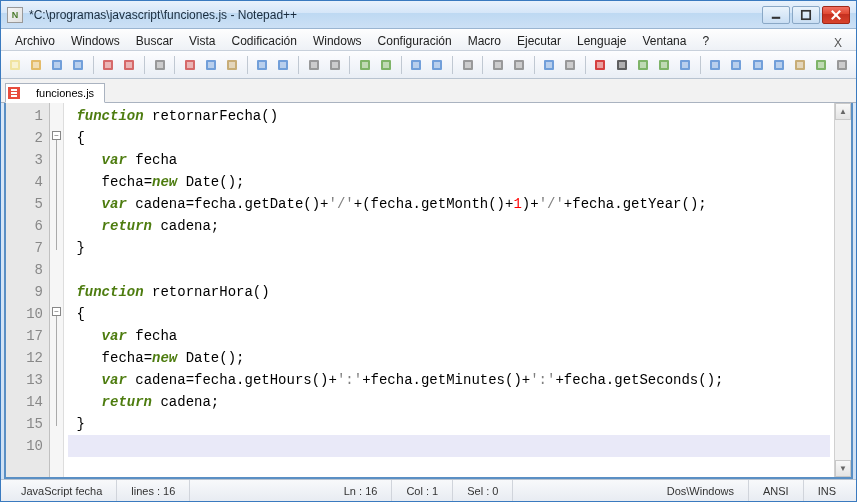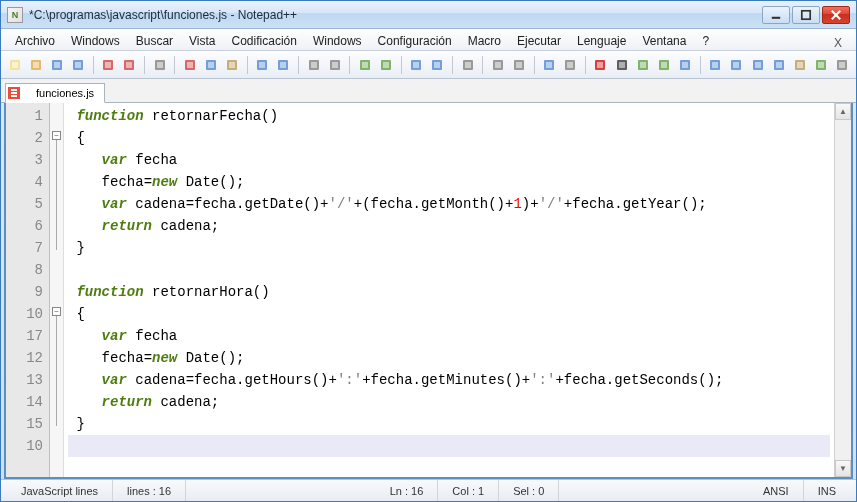--- a/index.html
+++ b/index.html
@@ -478,24 +478,25 @@
       </div>
     <div class="code" id="code"><div class="line"> <span class="kw">function</span> <span class="id">retornarFecha</span><span class="op">()</span></div><div class="line"> <span class="op">{</span></div><div class="line">    <span class="kw">var</span> <span class="id">fecha</span></div><div class="line">    <span class="id">fecha</span><span class="op">=</span><span class="kw">new</span> <span class="id">Date</span><span class="op">();</span></div><div class="line">    <span class="kw">var</span> <span class="id">cadena</span><span class="op">=</span><span class="id">fecha</span><span class="op">.</span><span class="id">getDate</span><span class="op">()+</span><span class="str">'/'</span><span class="op">+(</span><span class="id">fecha</span><span class="op">.</span><span class="id">getMonth</span><span class="op">()+</span><span class="num">1</span><span class="op">)+</span><span class="str">'/'</span><span class="op">+</span><span class="id">fecha</span><span class="op">.</span><span class="id">getYear</span><span class="op">();</span></div><div class="line">    <span class="kw">return</span> <span class="id">cadena</span><span class="op">;</span></div><div class="line"> <span class="op">}</span></div><div class="line"> </div><div class="line"> <span class="kw">function</span> <span class="id">retornarHora</span><span class="op">()</span></div><div class="line"> <span class="op">{</span></div><div class="line">    <span class="kw">var</span> <span class="id">fecha</span></div><div class="line">    <span class="id">fecha</span><span class="op">=</span><span class="kw">new</span> <span class="id">Date</span><span class="op">();</span></div><div class="line">    <span class="kw">var</span> <span class="id">cadena</span><span class="op">=</span><span class="id">fecha</span><span class="op">.</span><span class="id">getHours</span><span class="op">()+</span><span class="str">':'</span><span class="op">+</span><span class="id">fecha</span><span class="op">.</span><span class="id">getMinutes</span><span class="op">()+</span><span class="str">':'</span><span class="op">+</span><span class="id">fecha</span><span class="op">.</span><span class="id">getSeconds</span><span class="op">();</span></div><div class="line">    <span class="kw">return</span> <span class="id">cadena</span><span class="op">;</span></div><div class="line"> <span class="op">}</span></div><div class="line hl-line"> </div></div>
     <div class="scrollbar-v">
       <div class="sb-btn">▲</div>
       <div class="sb-track"></div>
       <div class="sb-btn">▼</div>
     </div>
   </div>
 
   <div class="statusbar">
-    <div class="status-cell">JavaScript lines</div>
+    <div class="status-cell">JavaScript fecha</div>
     <div class="status-cell">lines : 16</div>
     <div class="status-spacer"></div>
     <div class="status-cell">Ln : 16</div>
     <div class="status-cell">Col : 1</div>
     <div class="status-cell">Sel : 0</div>
     <div class="status-spacer"></div>
+    <div class="status-cell">Dos\Windows</div>
     <div class="status-cell">ANSI</div>
     <div class="status-cell">INS</div>
   </div>
 
 </div>
 
 </body></html>

